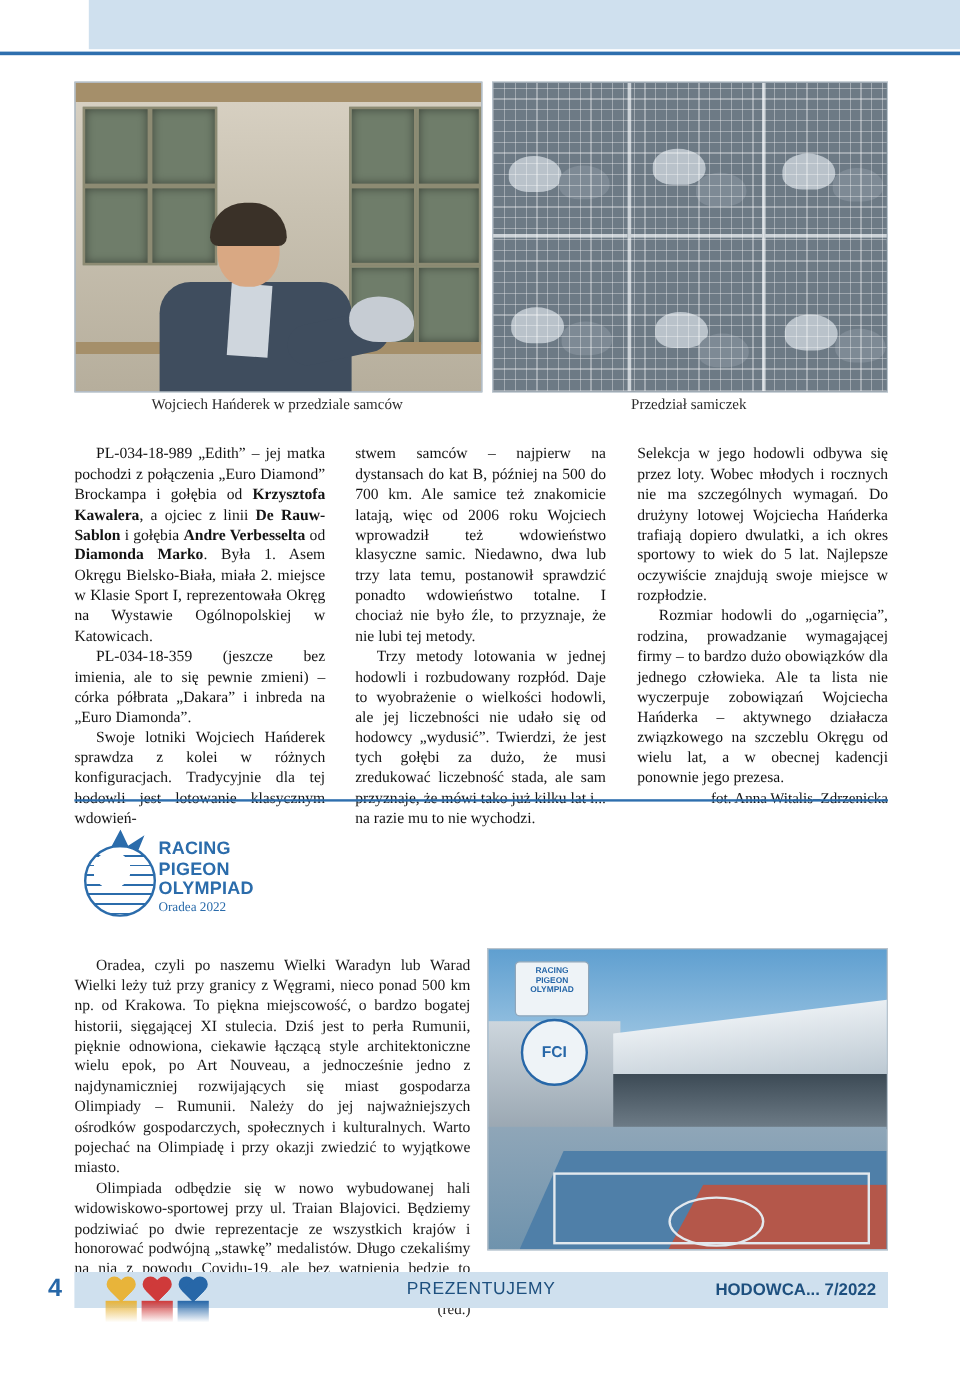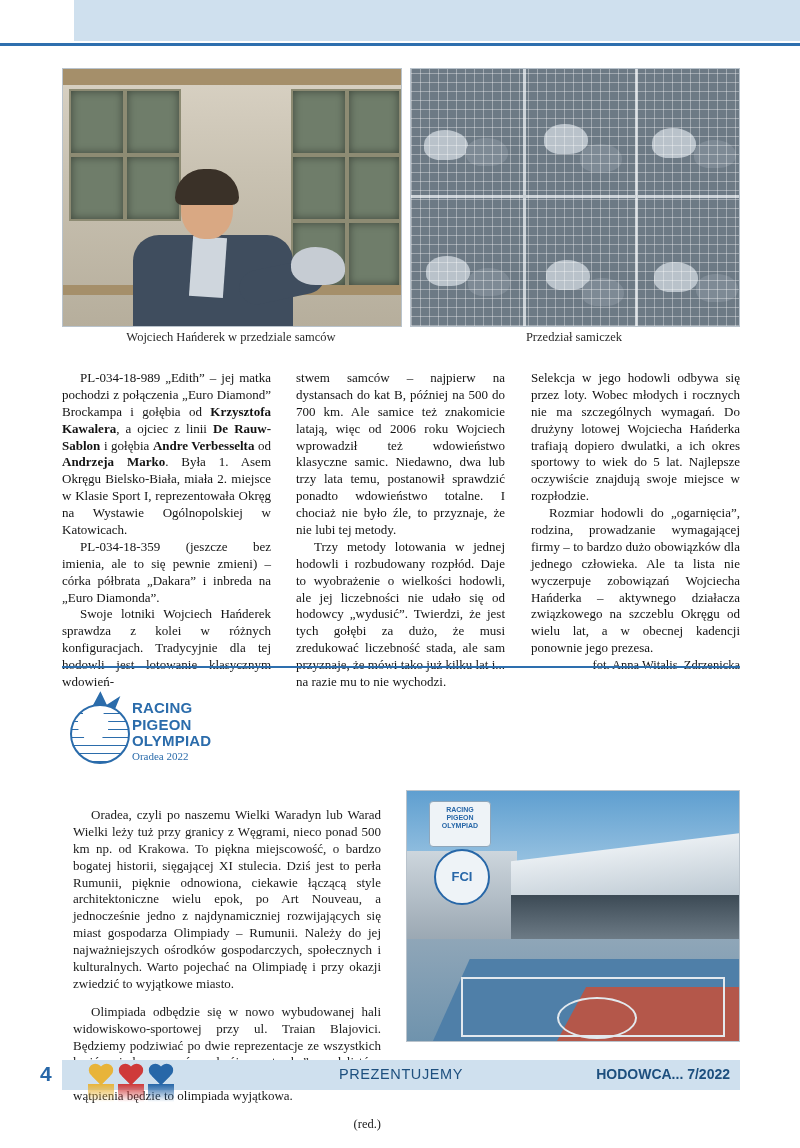--- a/index.html
+++ b/index.html
@@ -254,21 +254,21 @@
   
   .lower-text {
     position: absolute;
     left: 62px;
     top: 796px;
     width: 330px;
     font-size: 13px;
     line-height: 1.30;
     text-align: justify;
   }
-  .lower-text p { margin: 11px; text-indent: 18px; }
+  .lower-text p { margin: 0; text-indent: 18px; }
   .lower-credit {
     text-align: right;
     text-indent: 0;
     margin-top: 2px;
     font-size: 12.5px;
   }
   .photo-bottom {
     position: absolute;
     left: 406px;
     top: 790px;
@@ -463,21 +463,21 @@
     </div>
     <div class="mesh"></div>
   </div>
 </div>
 
 <div class="cap cap-left">Wojciech Hańderek w przedziale samców</div>
 <div class="cap cap-right">Przedział samiczek</div>
 
 <div class="article">
   <div class="col col1">
-    <p>PL-034-18-989 „Edith” – jej matka pochodzi z połączenia „Euro Diamond” Brockampa i gołębia od <b>Krzysztofa Kawalera</b>, a ojciec z linii <b>De Rauw-Sablon</b> i gołębia <b>Andre Verbesselta</b> od <b>Andrzeja Marko</b>. Była 1. Asem Okręgu Bielsko-Biała, miała 2. miejsce w Klasie Sport I, reprezentowała Okręg na Wystawie Ogólnopolskiej w Katowicach.</p>
+    <p>PL-034-18-989 „Edith” – jej matka pochodzi z połączenia „Euro Diamond” Brockampa i gołębia od <b>Krzysztofa Kawalera</b>, a ojciec z linii <b>De Rauw-Sablon</b> i gołębia <b>Andre Verbesselta</b> od <b>Diamonda Marko</b>. Była 1. Asem Okręgu Bielsko-Biała, miała 2. miejsce w Klasie Sport I, reprezentowała Okręg na Wystawie Ogólnopolskiej w Katowicach.</p>
     <p>PL-034-18-359 (jeszcze bez imienia, ale to się pewnie zmieni) – córka półbrata „Dakara” i inbreda na „Euro Diamonda”.</p>
     <p>Swoje lotniki Wojciech Hańderek sprawdza z kolei w różnych konfiguracjach. Tradycyjnie dla tej hodowli jest lotowanie klasycznym wdowień-</p>
   </div>
   <div class="col col2">
     <p class="noind">stwem samców – najpierw na dystansach do kat B, później na 500 do 700 km. Ale samice też znakomicie latają, więc od 2006 roku Wojciech wprowadził też wdowieństwo klasyczne samic. Niedawno, dwa lub trzy lata temu, postanowił sprawdzić ponadto wdowieństwo totalne. I chociaż nie było źle, to przyznaje, że nie lubi tej metody.</p>
     <p>Trzy metody lotowania w jednej hodowli i rozbudowany rozpłód. Daje to wyobrażenie o wielkości hodowli, ale jej liczebności nie udało się od hodowcy „wydusić”. Twierdzi, że jest tych gołębi za dużo, że musi zredukować liczebność stada, ale sam przyznaje, że mówi tako już kilku lat i... na razie mu to nie wychodzi.</p>
   </div>
   <div class="col col3">
     <p class="noind">Selekcja w jego hodowli odbywa się przez loty. Wobec młodych i rocznych nie ma szczególnych wymagań. Do drużyny lotowej Wojciecha Hańderka trafiają dopiero dwulatki, a ich okres sportowy to wiek do 5 lat. Najlepsze oczywiście znajdują swoje miejsce w rozpłodzie.</p>
     <p>Rozmiar hodowli do „ogarnięcia”, rodzina, prowadzanie wymagającej firmy – to bardzo dużo obowiązków dla jednego człowieka. Ale ta lista nie wyczerpuje zobowiązań Wojciecha Hańderka – aktywnego działacza związkowego na szczeblu Okręgu od wielu lat, a w obecnej kadencji ponownie jego prezesa.</p>

